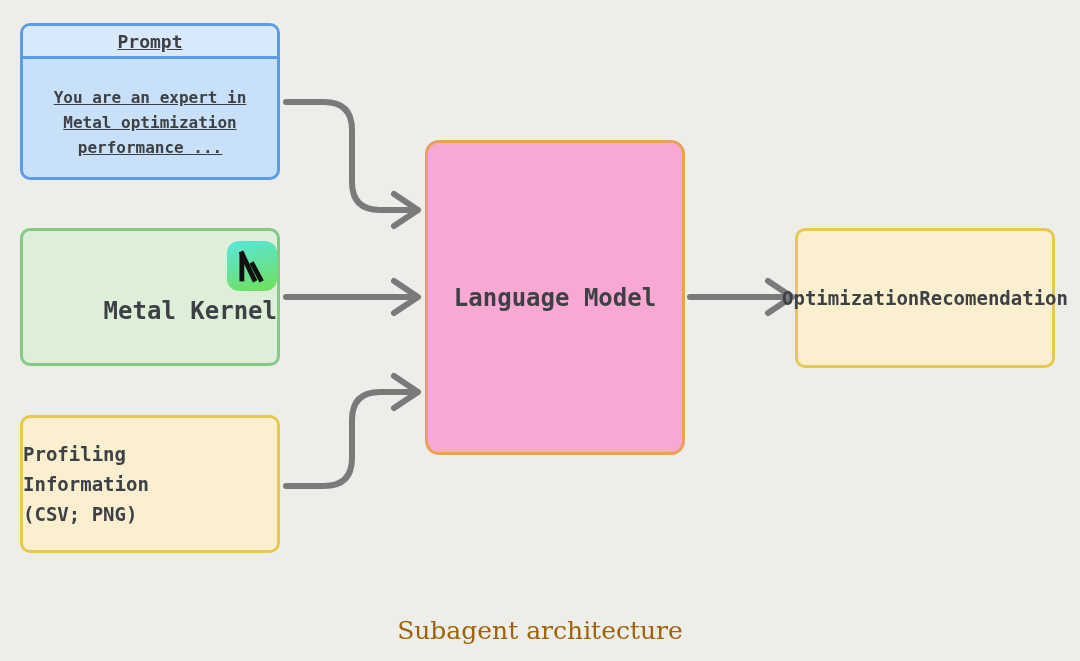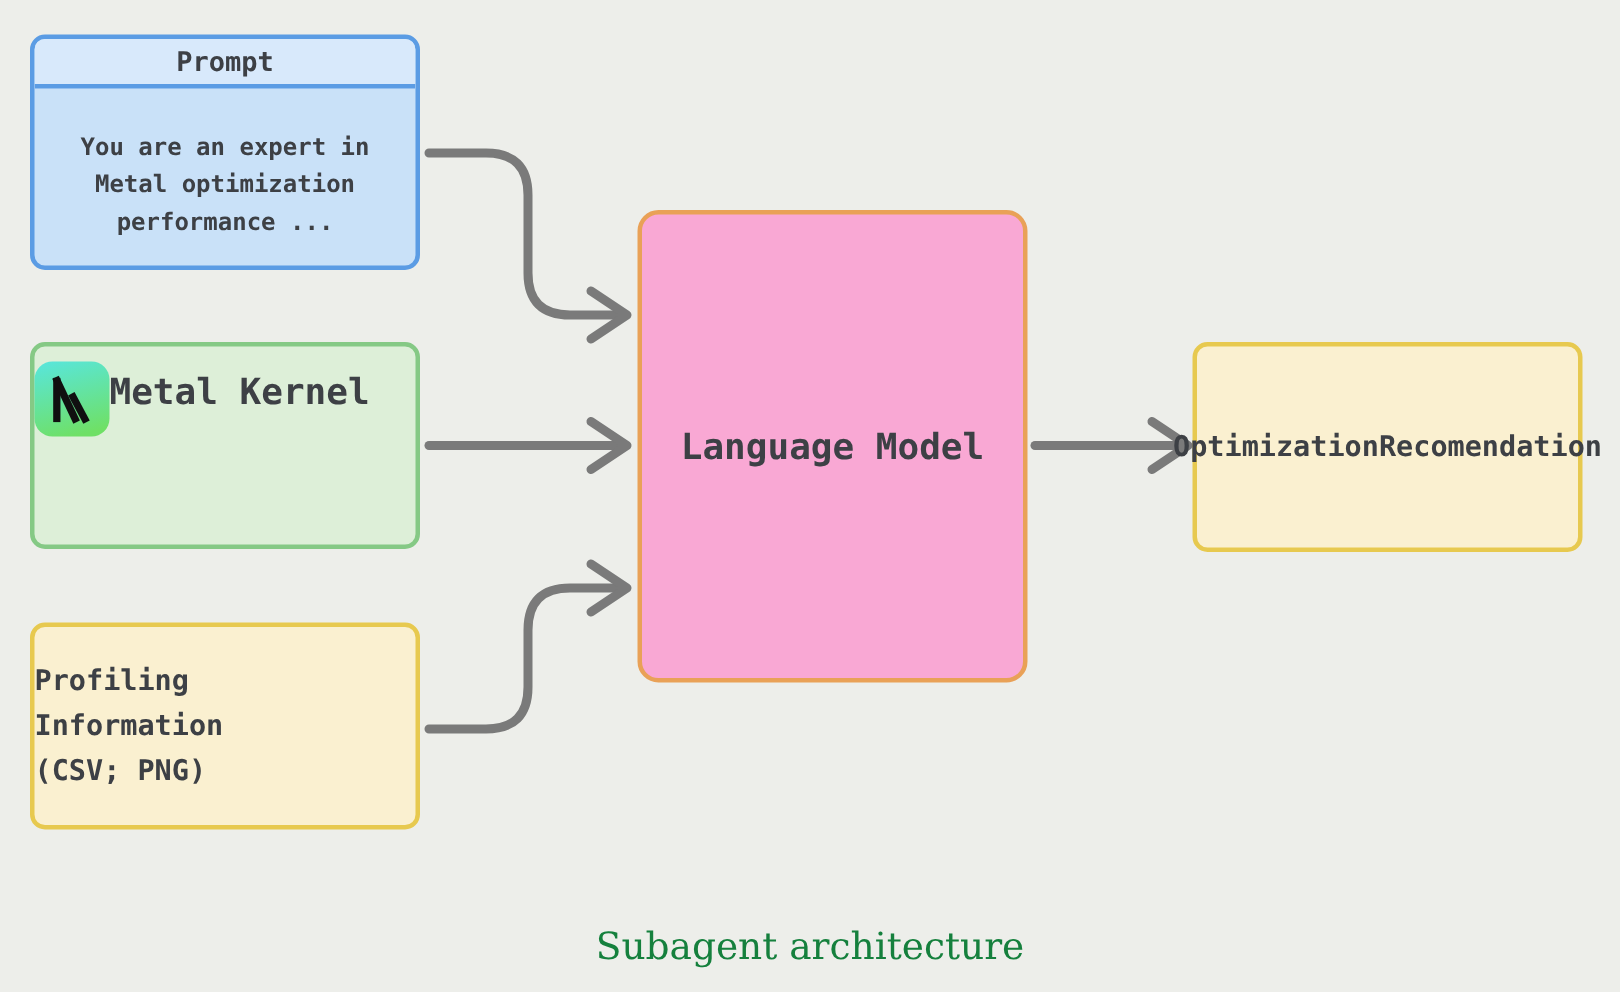--- a/index.html
+++ b/index.html
@@ -32,41 +32,42 @@
     color: #3d4045;
     font-weight: bold;
   }
   
   .node-prompt {
     left: 20px; top: 23px; width: 260px; height: 157px;
     border: 3px solid #5b9ce4;
     border-radius: 10px;
     background: #c9e1f8;
     overflow: hidden;
+    text-decoration: underline;
   }
   .prompt-header {
     height: 30px;
     background: #d8e9fb;
     border-bottom: 3px solid #5b9ce4;
     display: flex; align-items: center; justify-content: center;
     font-size: 18px;
   }
   .prompt-body {
     padding-top: 26px;
     text-align: center;
     font-size: 16px;
     line-height: 25px;
   }
   
   .node-metal {
     left: 20px; top: 228px; width: 260px; height: 138px;
     border: 3px solid #85c985;
     border-radius: 10px;
     background: #ddefd8;
-    display: flex; flex-direction: row; align-items: flex-start;
+    display: flex; flex-direction: column; align-items: flex-end;
     padding-top: 10px;
   }
   .metal-icon {
     width: 50px; height: 50px;
     border-radius: 12px;
     background: linear-gradient(165deg, #58e6de 0%, #6fe066 90%);
     display: flex; align-items: center; justify-content: center;
   }
   .metal-label { font-size: 24px; margin-top: 6px; }
   
@@ -99,21 +100,21 @@
     text-align: center;
     font-size: 19px;
     line-height: 30px;
   }
   .caption {
     position: absolute;
     left: 0; top: 616px; width: 1080px;
     text-align: center;
     font-family: "DejaVu Serif", "Liberation Serif", serif;
     font-size: 25px;
-    color: #15803d;
+    color: #a16207;
   }
 </style>
 </head>
 <body>
 
 <div id="canvas">
 
   <svg id="edges-svg" viewBox="0 0 1080 661">
     <g>
       <path class="edge" d="M 286,102 H 324 Q 352,102 352,130 V 182 Q 352,210 380,210 H 410"></path>

